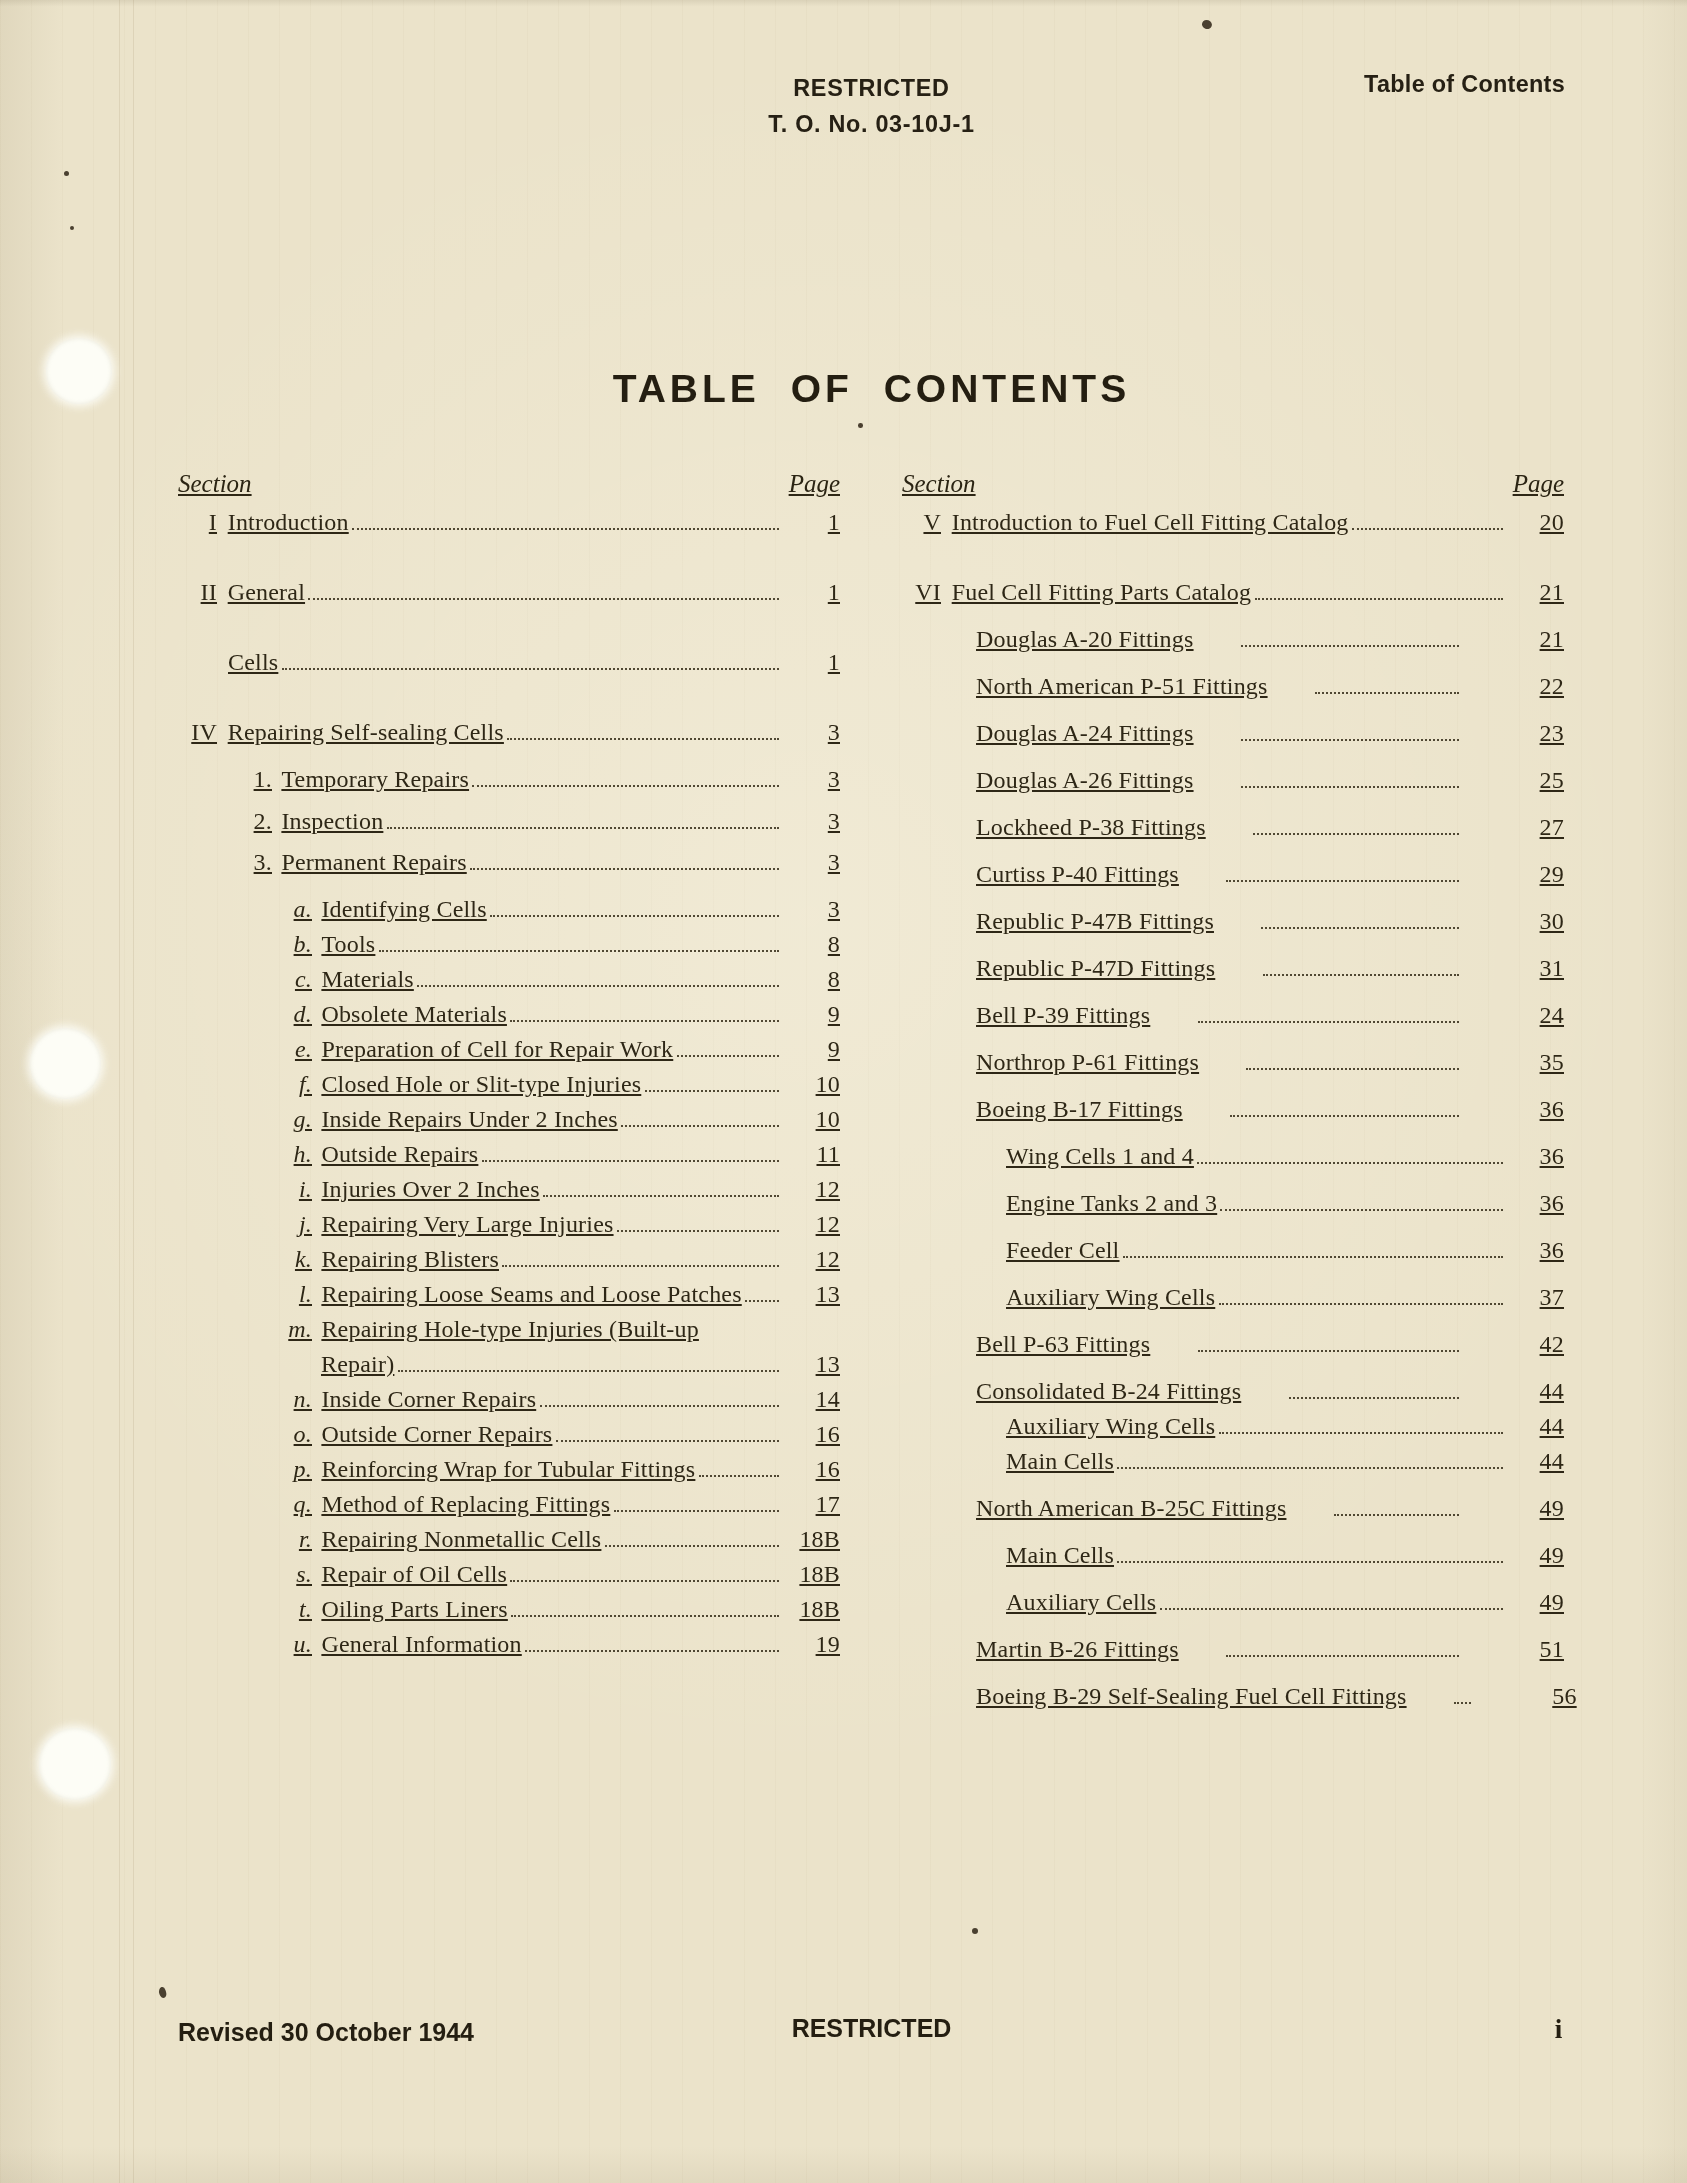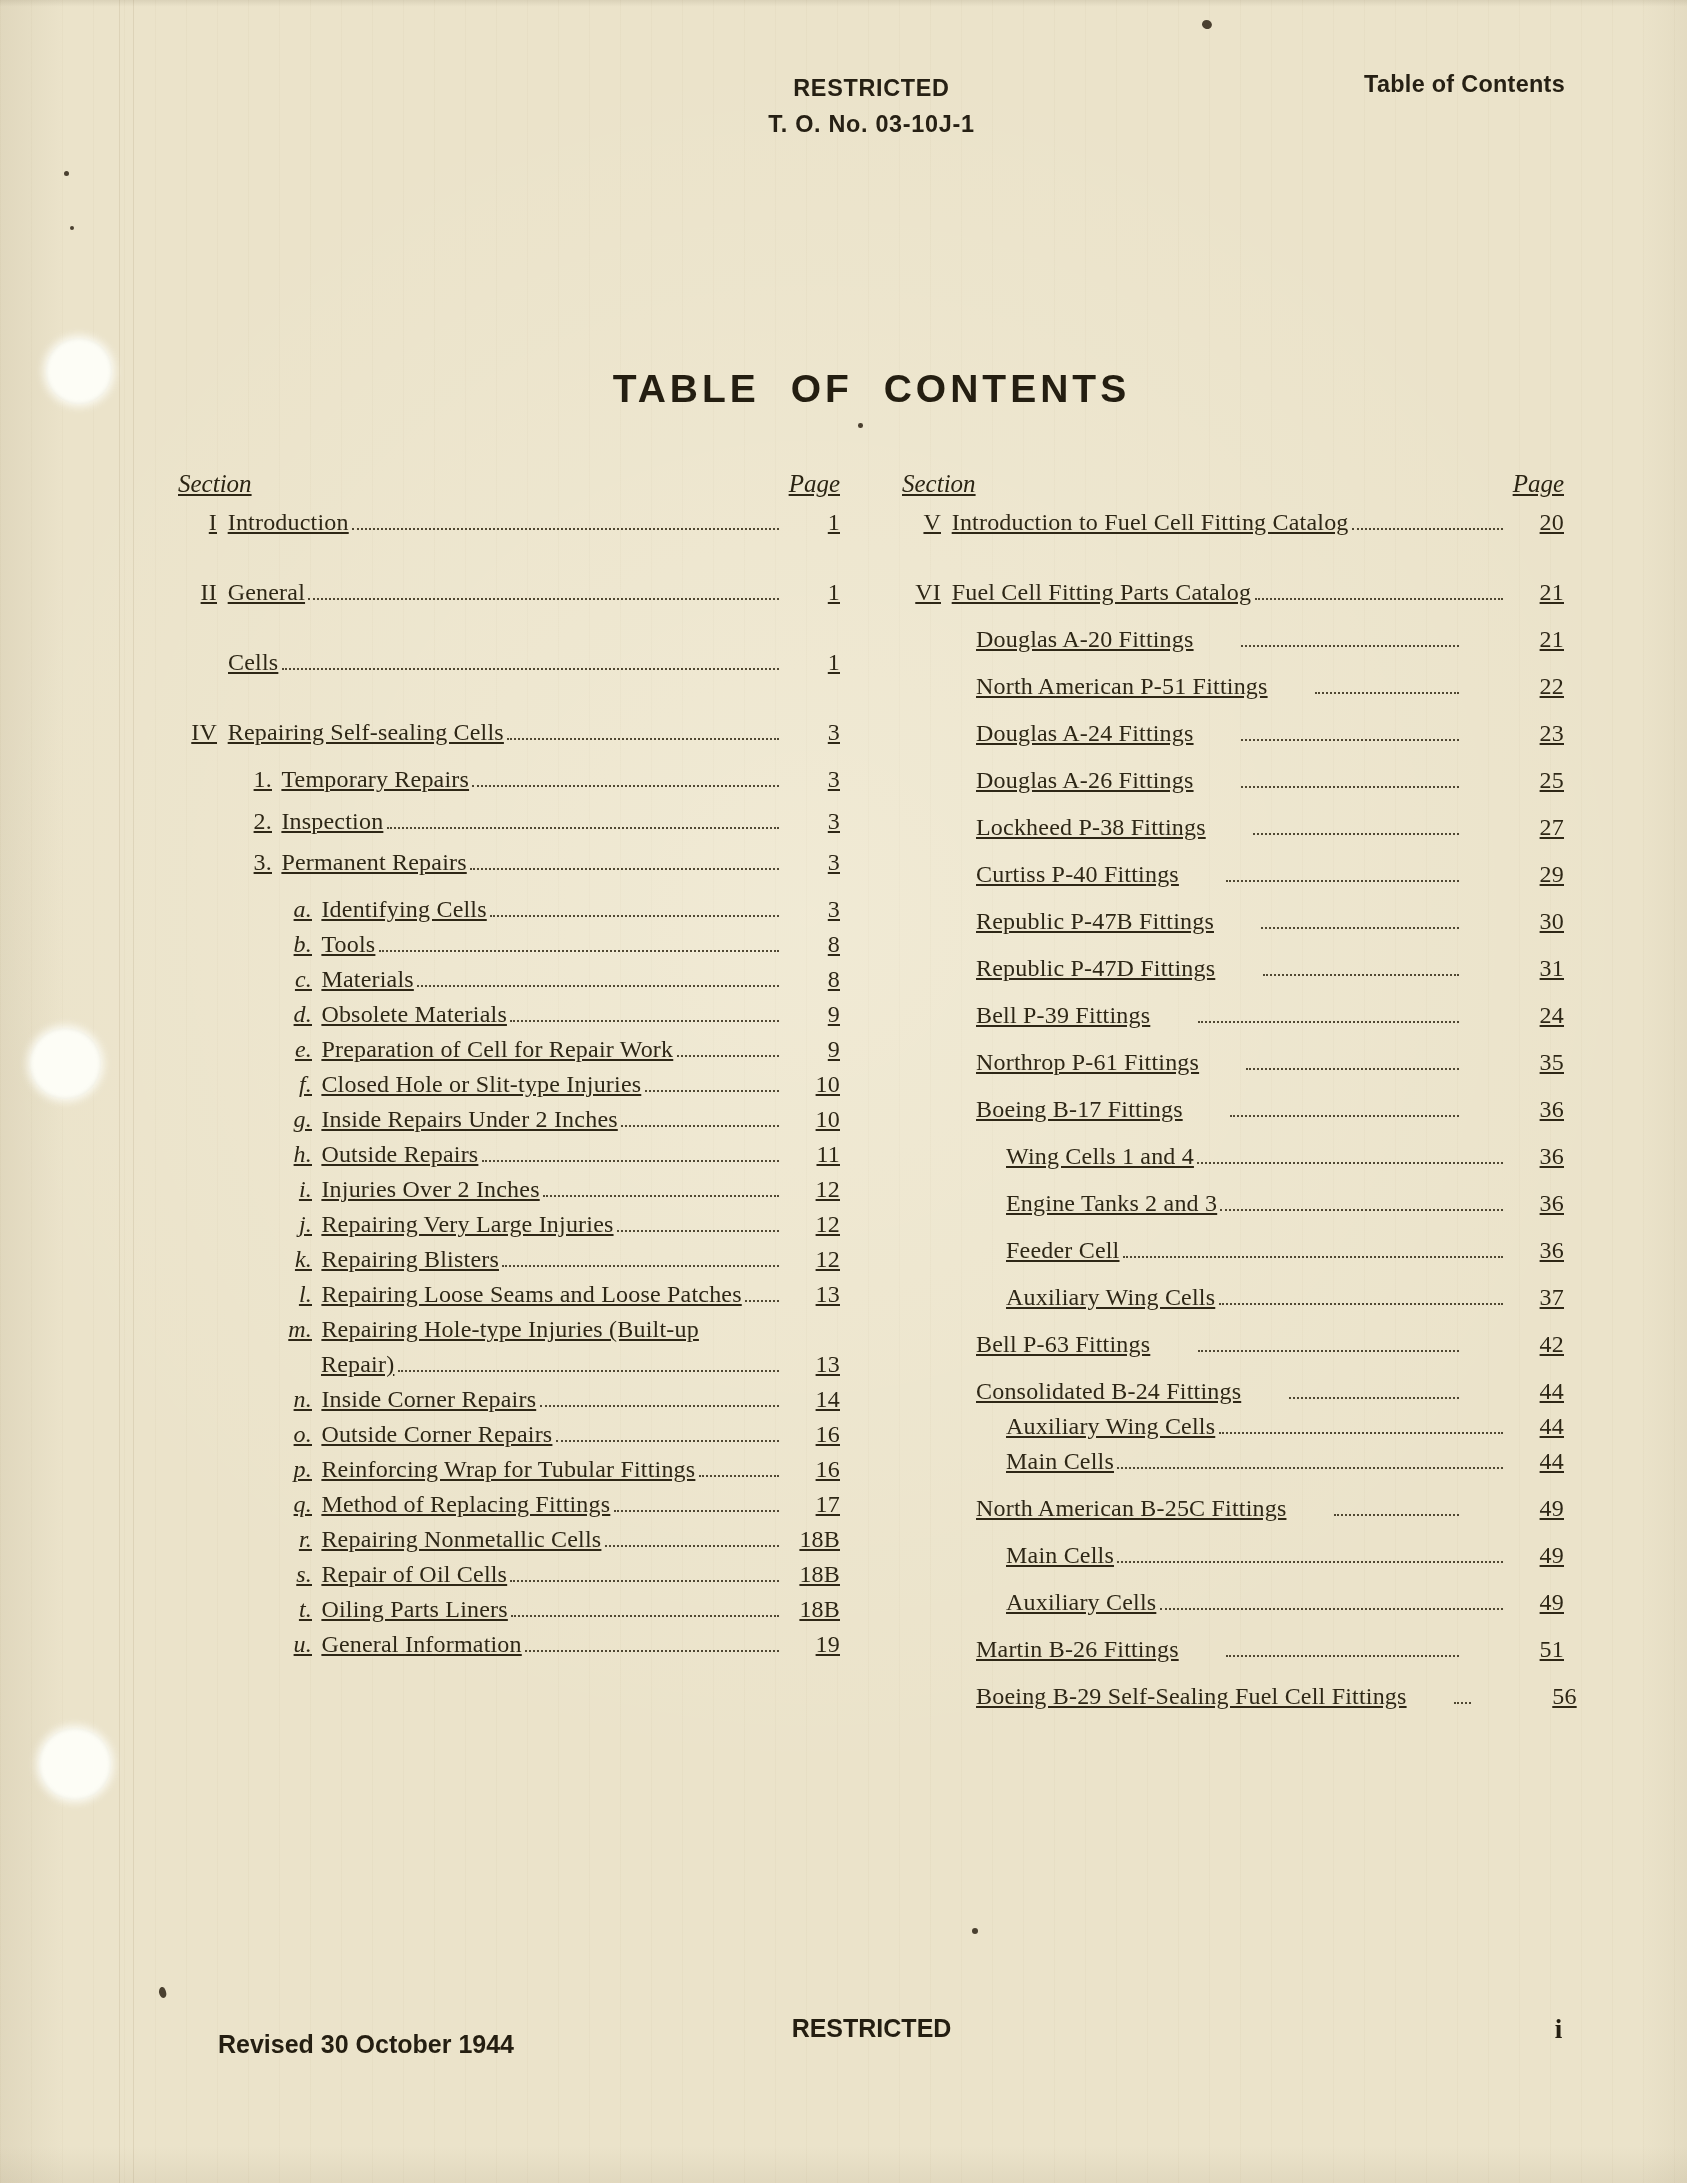--- a/index.html
+++ b/index.html
@@ -60,21 +60,21 @@
   .lvl-sub1  .line{ padding-left:74px;gap:44px; }
   .lvl-sub2  .line{ padding-left:104px; }
   .lvl-roman .line.cont{ padding-left:50px; }
   .lvl-alpha .line.cont{ padding-left:143px; }
   .leader{ flex:1 1 auto; min-width:17.4px; height:0.60em; margin:0 5.4px 0 3.3px;
            border-bottom:2px dotted rgba(52,43,23,0.85); }
   .pg{ flex:none; min-width:56px; text-align:right; }
   .gap-lg{ margin-top:35px; } .gap-md{ margin-top:12px; } .gap-sm{ margin-top:6.7px; }
 
   .footer{ position:absolute; left:178px; top:2014px; width:1387px; height:40px; font-weight:bold; font-size:25px; color:#241e11; }
-  .footer-left{ position:absolute; left:0; top:16px;margin-left:40px; }
+  .footer-left{ position:absolute; left:0; top:4px; }
   .footer-center{ position:absolute; left:0; right:0; top:0; text-align:center; }
   .footer-right{ position:absolute; right:2.7px; top:0; font-family:"Liberation Serif","DejaVu Serif",serif; font-size:27px; }
 </style>
 </head>
 <body>
 
 <div class="paper">
 
   <div class="crease c1"></div>
   <div class="crease c2"></div>

